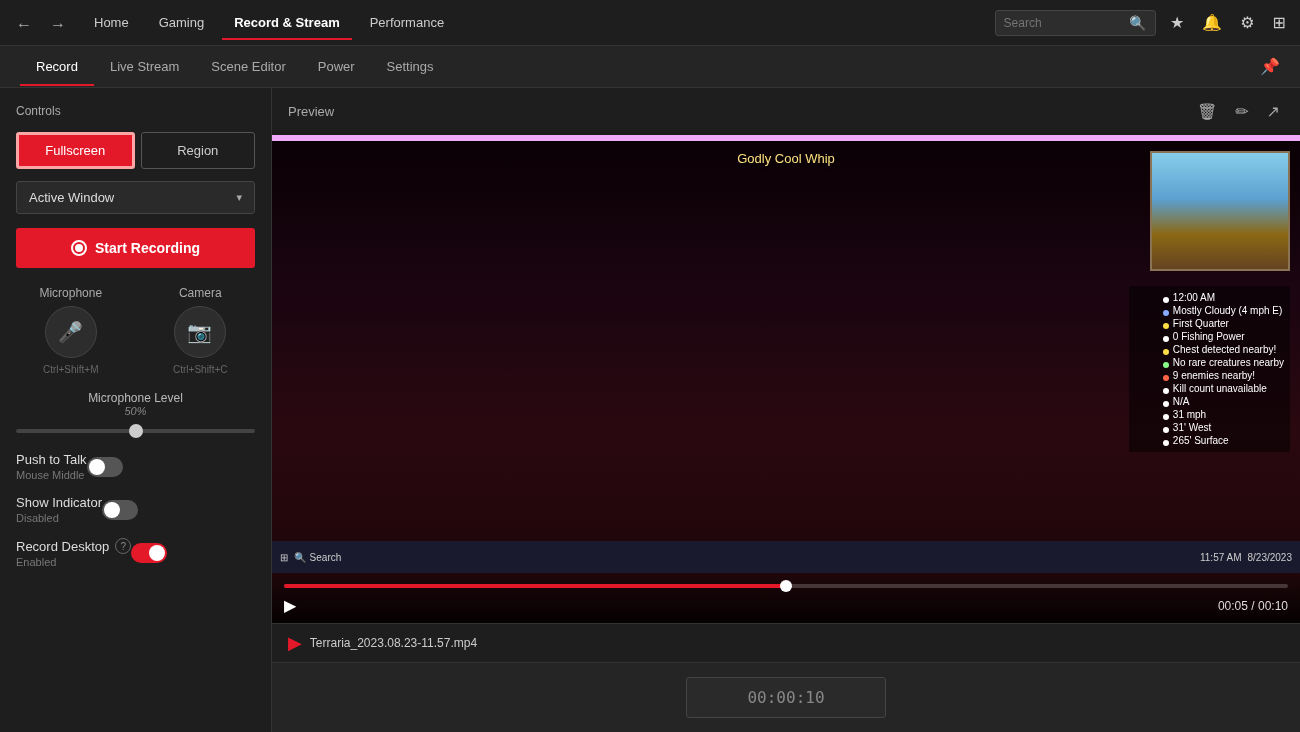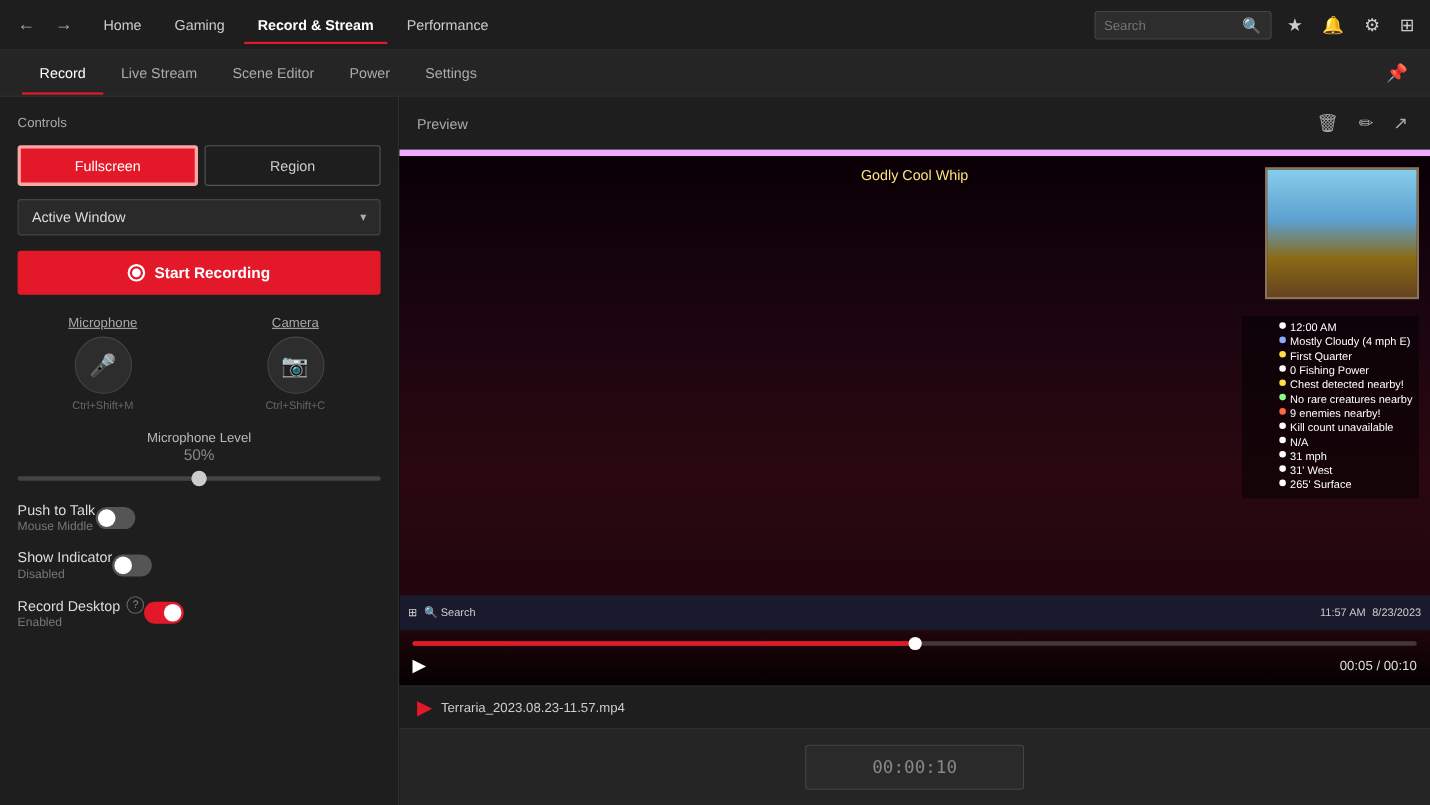--- a/index.html
+++ b/index.html
@@ -79,21 +79,21 @@
     .pin-icon { color: #aaa; font-size: 16px; cursor: pointer; }
 
     
     .main-layout {
       display: flex;
       height: calc(732px - 46px - 42px);
     }
 
     
     .left-panel {
-      width: 363px;
+      width: 272px;
       background: #1e1e1e;
       border-right: 1px solid #333;
       padding: 16px;
       overflow-y: auto;
       flex-shrink: 0;
     }
     .controls-title {
       font-size: 12px; color: #aaa; margin-bottom: 14px;
     }
 
@@ -139,21 +139,21 @@
 
     
     .device-row {
       display: flex; gap: 20px; margin-bottom: 16px;
     }
     .device-item {
       flex: 1; display: flex; flex-direction: column;
       align-items: center; gap: 6px;
     }
     .device-label {
-      font-size: 12px; color: #aaa; text-decoration: underline;
+      font-size: 12px; color: #aaa;
     }
     .device-icon-btn {
       width: 52px; height: 52px; border-radius: 50%;
       background: #2d2d2d; border: 1px solid #444;
       display: flex; align-items: center; justify-content: center;
       cursor: pointer; color: #888; font-size: 20px;
     }
     .device-shortcut {
       font-size: 10px; color: #666;
     }
@@ -161,21 +161,21 @@
     
     .slider-row {
       margin-bottom: 16px;
     }
     .slider-row-header {
       display: flex; justify-content: space-between; align-items: center;
       margin-bottom: 4px;
       flex-direction: column;
     }
     .slider-label { font-size: 12px; color: #bbb; }
-    .slider-value { font-size: 14px; color: #888; }
+    .slider-value { font-size: 11px; color: #888; font-style: italic; }
     input[type="range"] {
       width: 100%; height: 4px; appearance: none; background: #444;
       border-radius: 2px; outline: none; cursor: pointer;
     }
     input[type="range"]::-webkit-slider-thumb {
       appearance: none; width: 14px; height: 14px; border-radius: 50%;
       background: #ccc; cursor: pointer;
     }
 
     
@@ -300,21 +300,21 @@
       font-family: monospace;
     }
 
     
     .hud-overlay {
       position: absolute; right: 10px; top: 10px;
       display: flex; flex-direction: column; gap: 2px;
       font-size: 10px; color: #fff; background: rgba(0,0,0,0.5);
       padding: 6px; border-radius: 2px;
     }
-    .hud-line { display: flex; align-items: flex-start; gap: 4px; margin-left: 28px; }
+    .hud-line { display: flex; align-items: flex-end; gap: 4px; margin-left: 28px; }
     .hud-dot { width: 6px; height: 6px; border-radius: 50%; background: #88ff88; }
     .hud-dot.blue { background: #88aaff; }
     .hud-dot.yellow { background: #ffdd44; }
     .hud-dot.red { background: #ff6644; }
     .hud-dot.white { background: #ffffff; }
 
     .title-overlay {
       position: absolute; top: 10px; left: 50%;
       transform: translateX(-50%);
       font-size: 13px; color: #ffe080; text-shadow: 1px 1px 2px #000;

